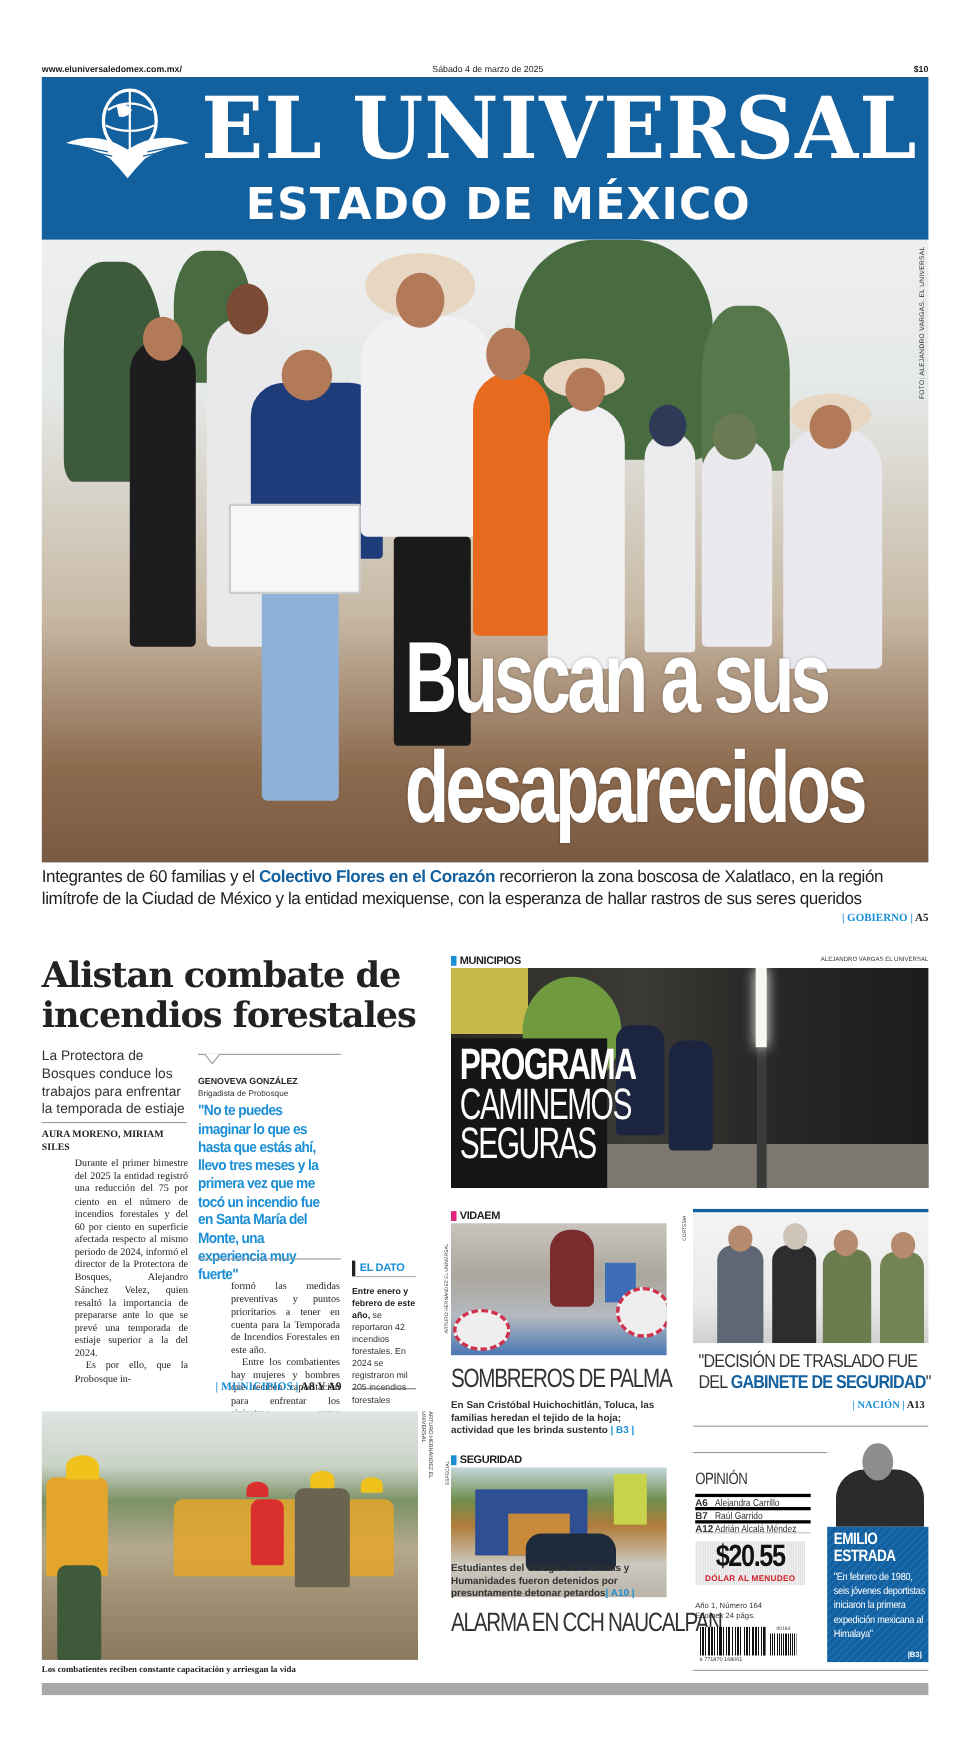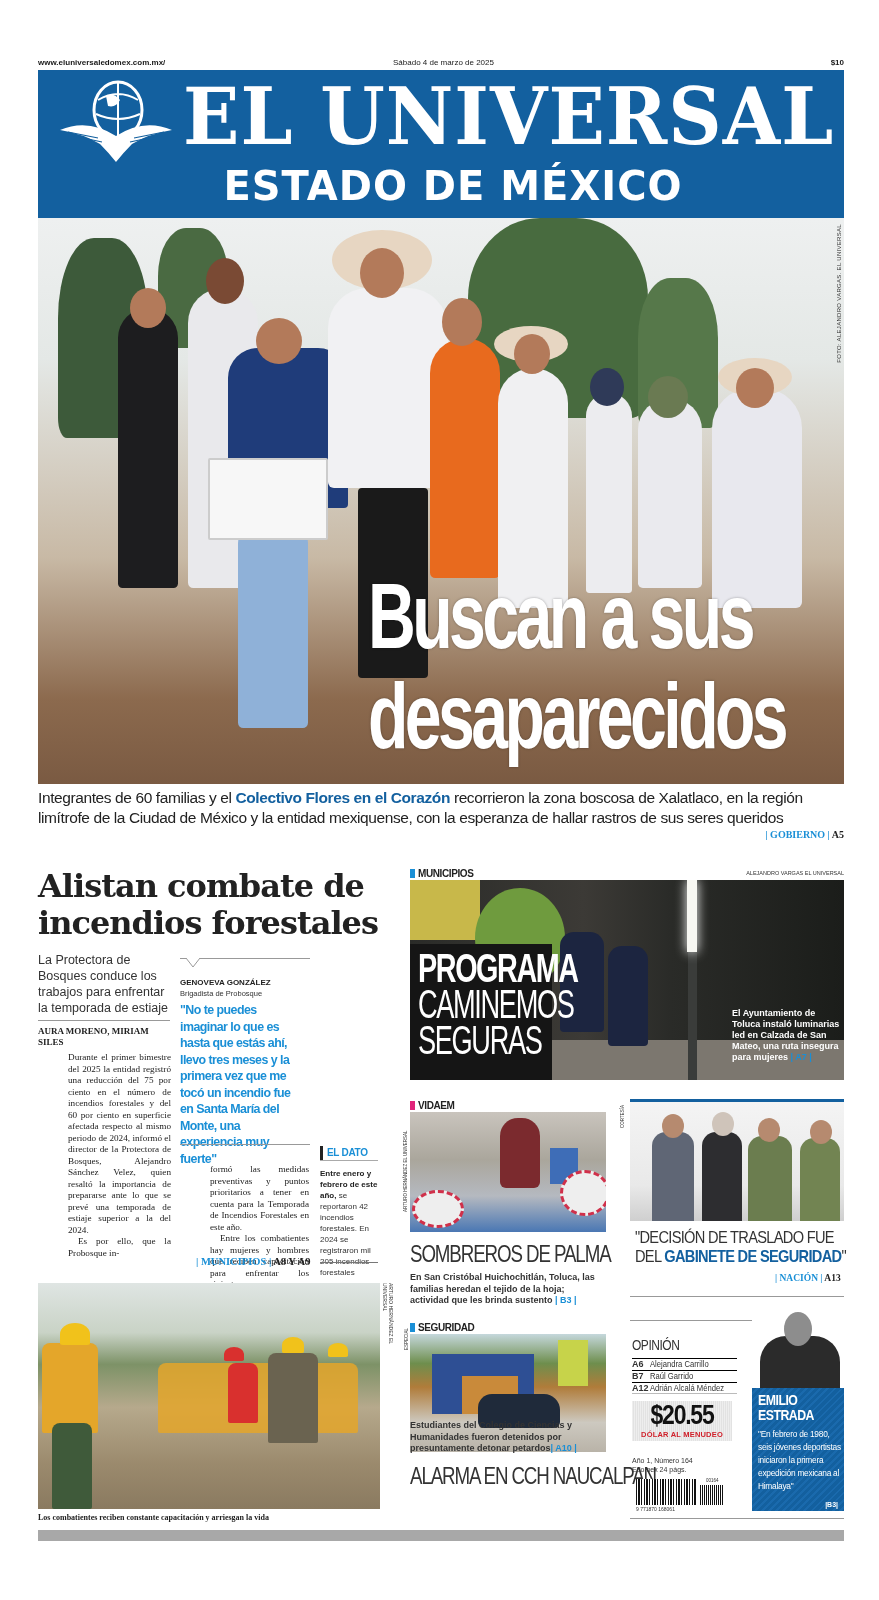--- a/index.html
+++ b/index.html
@@ -122,21 +122,21 @@
                background: linear-gradient(180deg, #f4f4f4 0%, #e9e9e9 70%, #cfcfcf 100%); }
   .gab-photo .man { position: absolute; border-radius: 14px 14px 4px 4px; }
   .gab-photo .mhead { position: absolute; border-radius: 50%; background: #b68a6f; }
   .gab-title { top: 1228px; left: 635px; width: 210px; font-size: 17px; line-height: 19px; color: #333; letter-spacing: -0.8px; transform: scaleX(0.86); transform-origin: left top; white-space: nowrap; }
   .gab-title .hl { font-weight: bold; color: #13609f; }
   .ref-nac { top: 1273px; left: 775px; font-size: 9.5px; }
   .gab-rule { top: 1296px; left: 630px; width: 214px; height: 1px; background: #999; }
 
   .op-title { top: 1336px; left: 632px; font-size: 15px; color: #333; letter-spacing: -0.6px; transform: scaleX(0.8); transform-origin: left top; }
   .op-list { top: 1358px; left: 632px; width: 105px; }
-  .op-row { height: 12px; border-top: 1px solid #000000; font-size: 9px; line-height: 11px; color: #333; white-space: nowrap; overflow: hidden; }
+  .op-row { height: 12px; border-top: 3px solid #000000; font-size: 9px; line-height: 11px; color: #333; white-space: nowrap; overflow: hidden; }
   .op-row .p { display: inline-block; width: 18px; font-weight: bold; }
   .op-row .n { display: inline-block; transform: scaleX(0.85); transform-origin: left center; }
 
   .dolar { top: 1401px; left: 632px; width: 100px; height: 40px;
            background: repeating-linear-gradient(90deg, #eee 0 1px, #e2e2e2 1px 2px); }
   .dolar .amt { position: absolute; left: 0; width: 100px; top: -2px; text-align: center; font-weight: bold; font-size: 28px; line-height: 32px; color: #111; letter-spacing: -1.5px; transform: scaleX(0.82); }
   .dolar .lab { position: absolute; left: 0; width: 100px; top: 29px; text-align: center; font-weight: bold; font-size: 7.5px; color: #d0202a; letter-spacing: 0.2px; }
   .issue { top: 1456px; left: 632px; font-size: 7px; line-height: 9px; color: #333; }
   .barcode { top: 1479px; left: 636px; width: 60px; height: 26px; background: repeating-linear-gradient(90deg, #111 0 1px, #fff 1px 2px, #111 2px 4px, #fff 4px 5px, #111 5px 6px, #fff 6px 8px); }
   .barcode2 { top: 1485px; left: 700px; width: 24px; height: 20px; background: repeating-linear-gradient(90deg, #111 0 1px, #fff 1px 2px, #111 2px 3px, #fff 3px 4px); }
@@ -272,21 +272,20 @@
   <div class="walker" style="left:150px;top:52px;width:44px;height:100px;"></div>
   <div class="walker" style="left:198px;top:66px;width:40px;height:100px;"></div>
   <div class="lamp"></div>
   <div class="lamp-light"></div>
   <div class="blk"></div>
   <div class="t1">PROGRAMA</div>
   <div class="t2">
     <span>CAMINEMOS</span>
     <span>SEGURAS</span>
   </div>
-  <div class="side"><span>El Ayuntamiento de Toluca instaló luminarias led en Calzada de San Mateo, una ruta insegura para mujeres </span><span class="r">| A7 |</span></div>
 </div>
 
 <div class="abs kicker k-vid">
   <span class="sq" style="background:#e0247a;"></span>
   <span class="txt">VIDAEM</span>
 </div>
 <div class="abs vid-credit">ARTURO HERNÁNDEZ EL UNIVERSAL</div>
 <div class="abs vid-photo">
   <div class="door"></div>
   <div class="lady"></div>

